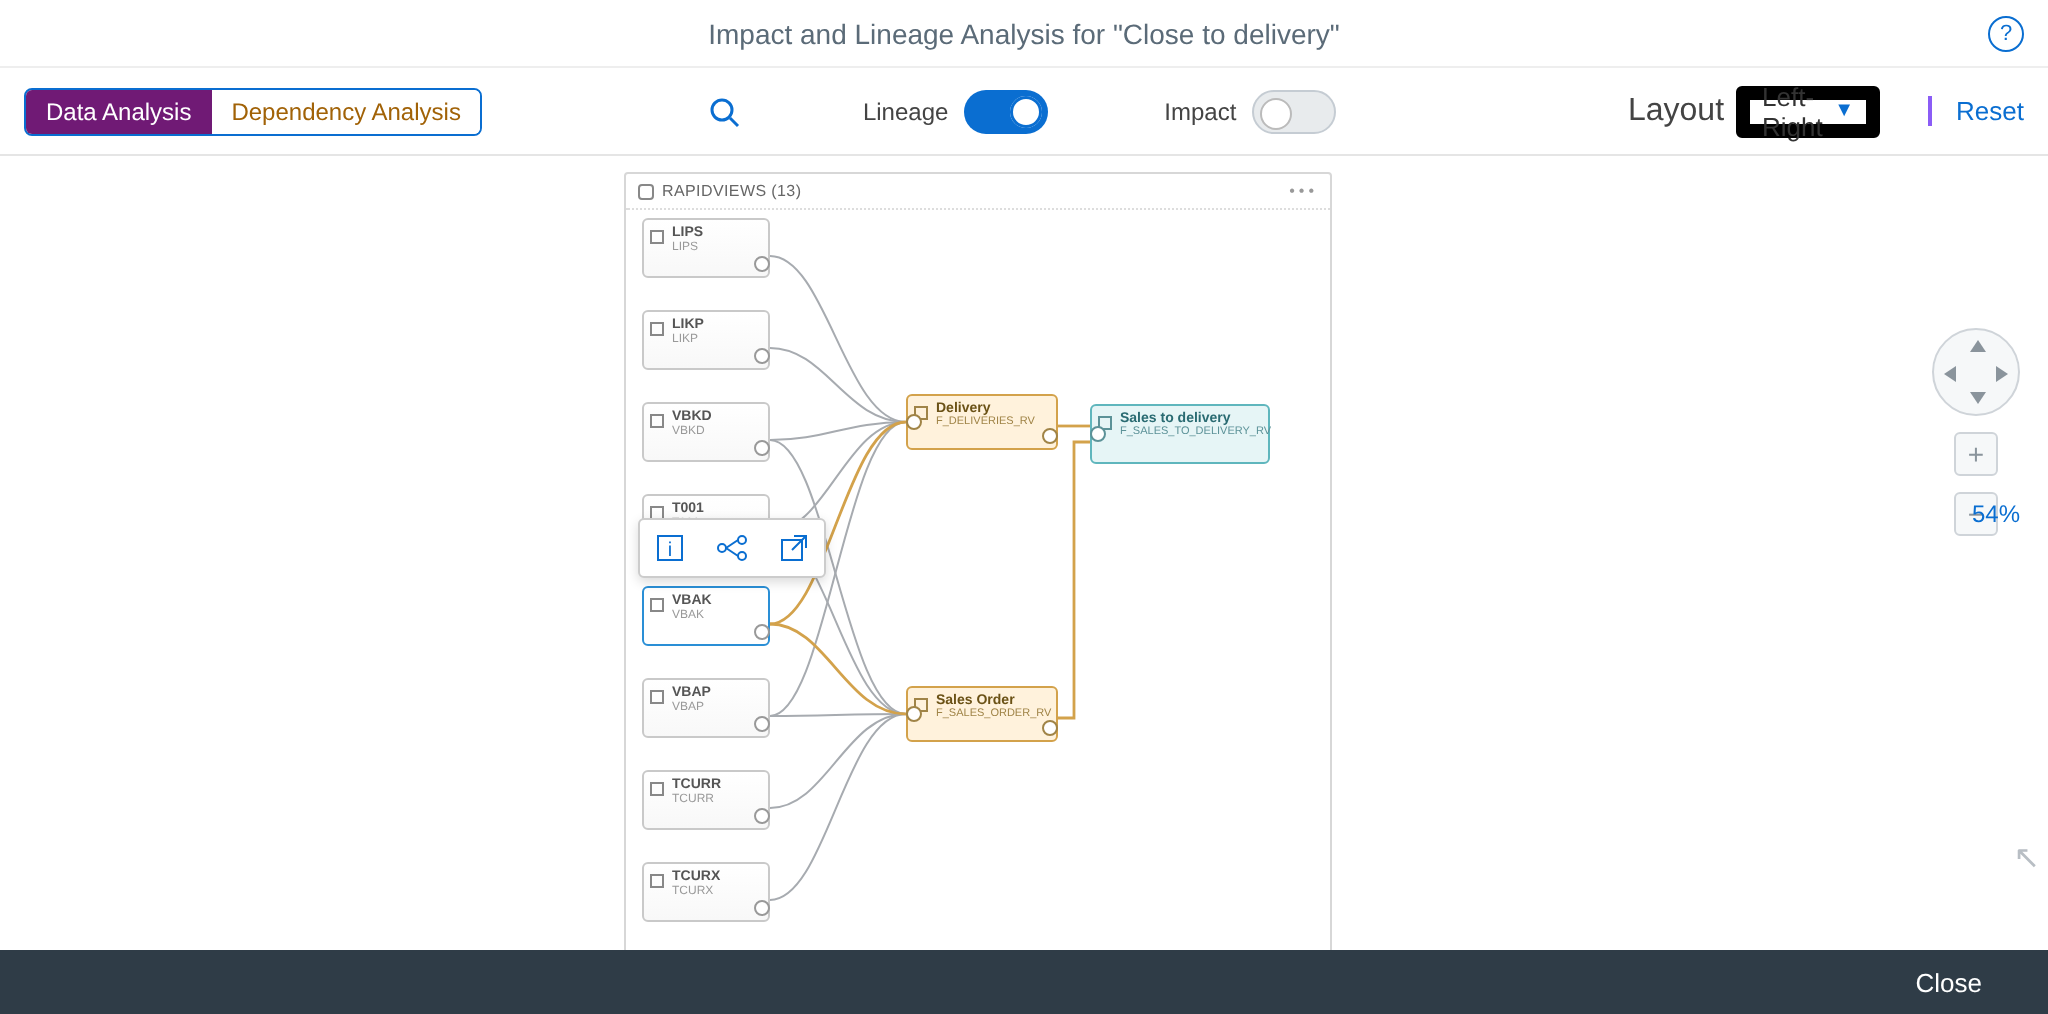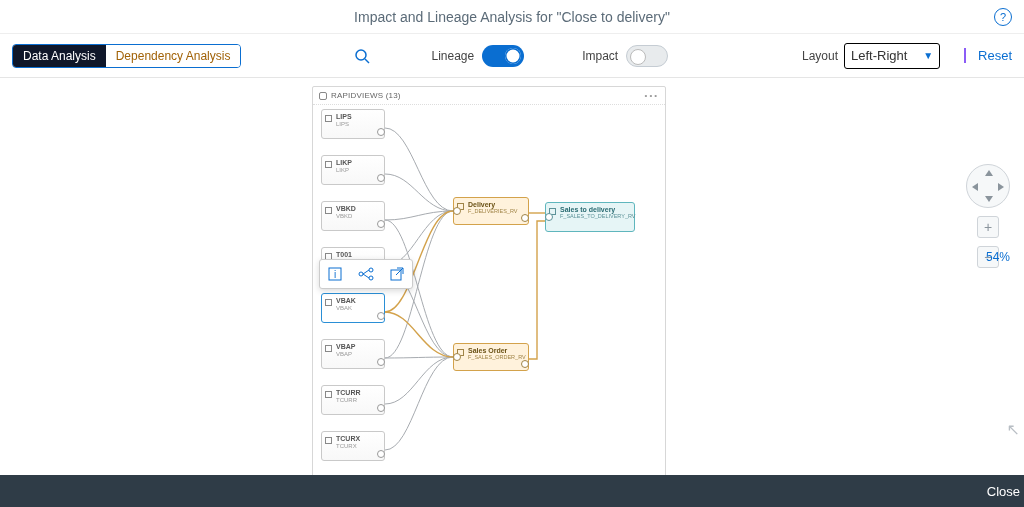--- a/index.html
+++ b/index.html
@@ -8,36 +8,36 @@
 
   
   .titlebar { height:34px; display:flex; align-items:center; justify-content:center; border-bottom:1px solid #eee; position:relative; }
   .titlebar .title { color:#5b6b78; font-size:14px; }
   .help-icon { position:absolute; right:12px; top:8px; width:18px; height:18px; border:1.5px solid #0a6ed1; color:#0a6ed1; border-radius:50%; display:flex; align-items:center; justify-content:center; font-size:11px; cursor:pointer; }
 
   
   .toolbar { height:44px; display:flex; align-items:center; gap:10px; padding:0 12px; border-bottom:1px solid #e5e5e5; }
   .seg { display:flex; border:1px solid #0a6ed1; border-radius:4px; overflow:hidden; }
   .seg button { border:none; background:#fff; color:#a16207; padding:4px 10px; font-size:12px; cursor:pointer; }
-  .seg button.active { background:#0f172a; color:#fff; }
+  .seg button.active { background:#701a75; color:#fff; }
   .spacer-flex { flex:0 0 auto; width:90px; }
   .search-wrap { display:flex; align-items:center; gap:6px; }
   .search-input { width:210px; height:26px; border:1px solid #ccc; border-radius:4px; padding:0 8px; font-style:italic; color:#888; }
   .search-btn { width:22px; height:22px; display:flex; align-items:center; justify-content:center; color:#0a6ed1; cursor:pointer; }
   .tog-group { display:flex; align-items:center; gap:8px; margin-left:20px; }
   .tog-label { color:#444; font-size:12px;margin-left:28px; }
   .toggle { width:42px; height:22px; border-radius:11px; position:relative; cursor:pointer; }
   .toggle.on { background:#0a6ed1; }
   .toggle.off { background:#e8ebed; border:1px solid #c5ccd3; }
   .toggle .knob { position:absolute; width:16px; height:16px; border-radius:50%; background:#fff; top:3px; box-shadow:0 0 0 1.5px #0a6ed1 inset; }
   .toggle.on .knob { right:3px; }
   .toggle.off .knob { left:3px; box-shadow:none; border:1px solid #bbb; }
   .layout-group { display:flex; align-items:center; gap:6px; margin-left:auto; }
-  .layout-label { color:#444; font-size:12px; }
-  .layout-select { width:96px; height:26px; border:1px solid #000000; border-radius:3px; display:flex; align-items:center; justify-content:space-between; padding:0 6px; color:#333; cursor:pointer; background:#fff; }
+  .layout-label { color:#444; font-size:16px; }
+  .layout-select { width:72px; height:26px; border:7px solid #000000; border-radius:3px; display:flex; align-items:center; justify-content:space-between; padding:0 6px; color:#333; cursor:pointer; background:#fff; }
   .chev { color:#0a6ed1; font-size:10px; }
   .reset-link { color:#0a6ed1; cursor:pointer; margin-left:18px; border-left:2px solid #8b5cf6; padding-left:12px; }
 
   
   .canvas { flex:1; background:#fff; position:relative; overflow:hidden; }
   .diagram-frame { position:absolute; left:312px; top:8px; width:354px; height:396px; border:1px solid #d7d7d7; border-radius:2px; }
   .frame-head { height:18px; border-bottom:1px dotted #ddd; display:flex; align-items:center; padding:0 6px; font-size:8px; color:#666; letter-spacing:0.2px; gap:4px; }
   .frame-head .person { width:8px; height:8px; border:1px solid #888; border-radius:2px; }
   .frame-more { margin-left:auto; color:#999; letter-spacing:2px; cursor:pointer; }
 
@@ -78,21 +78,21 @@
   .compass .up{ left:18px; top:5px; border-left:4px solid transparent; border-right:4px solid transparent; border-bottom:6px solid #8a949c;}
   .compass .down{ left:18px; bottom:5px; border-left:4px solid transparent; border-right:4px solid transparent; border-top:6px solid #8a949c;}
   .compass .left{ top:18px; left:5px; border-top:4px solid transparent; border-bottom:4px solid transparent; border-right:6px solid #8a949c;}
   .compass .right{ top:18px; right:5px; border-top:4px solid transparent; border-bottom:4px solid transparent; border-left:6px solid #8a949c;}
   .zoom-btn { width:22px; height:22px; border:1px solid #cfd4d9; background:#f6f8f9; color:#8a949c; display:flex; align-items:center; justify-content:center; font-size:14px; cursor:pointer; border-radius:3px; }
   .zoom-pct { position:absolute; right:14px; top:172px; color:#0a6ed1; font-size:12px; }
 
   .expand-arrow { position:absolute; right:4px; bottom:36px; color:#b8bec4; font-size:16px; cursor:pointer; }
 
   
-  .footer { height:32px; background:#2f3c47; display:flex; align-items:center; justify-content:flex-end; padding:0 4px; }
+  .footer { height:32px; background:#2f3c47; display:flex; align-items:center; justify-content:flex-end; padding:0 33px; }
   .footer .close { color:#fff; cursor:pointer; font-size:13px; }
 </style>
 </head>
 <body>
 
 <div class="app">
 
   <div class="titlebar">
     <div class="title">Impact and Lineage Analysis for "Close to delivery"</div>
     <div class="help-icon">?</div>

